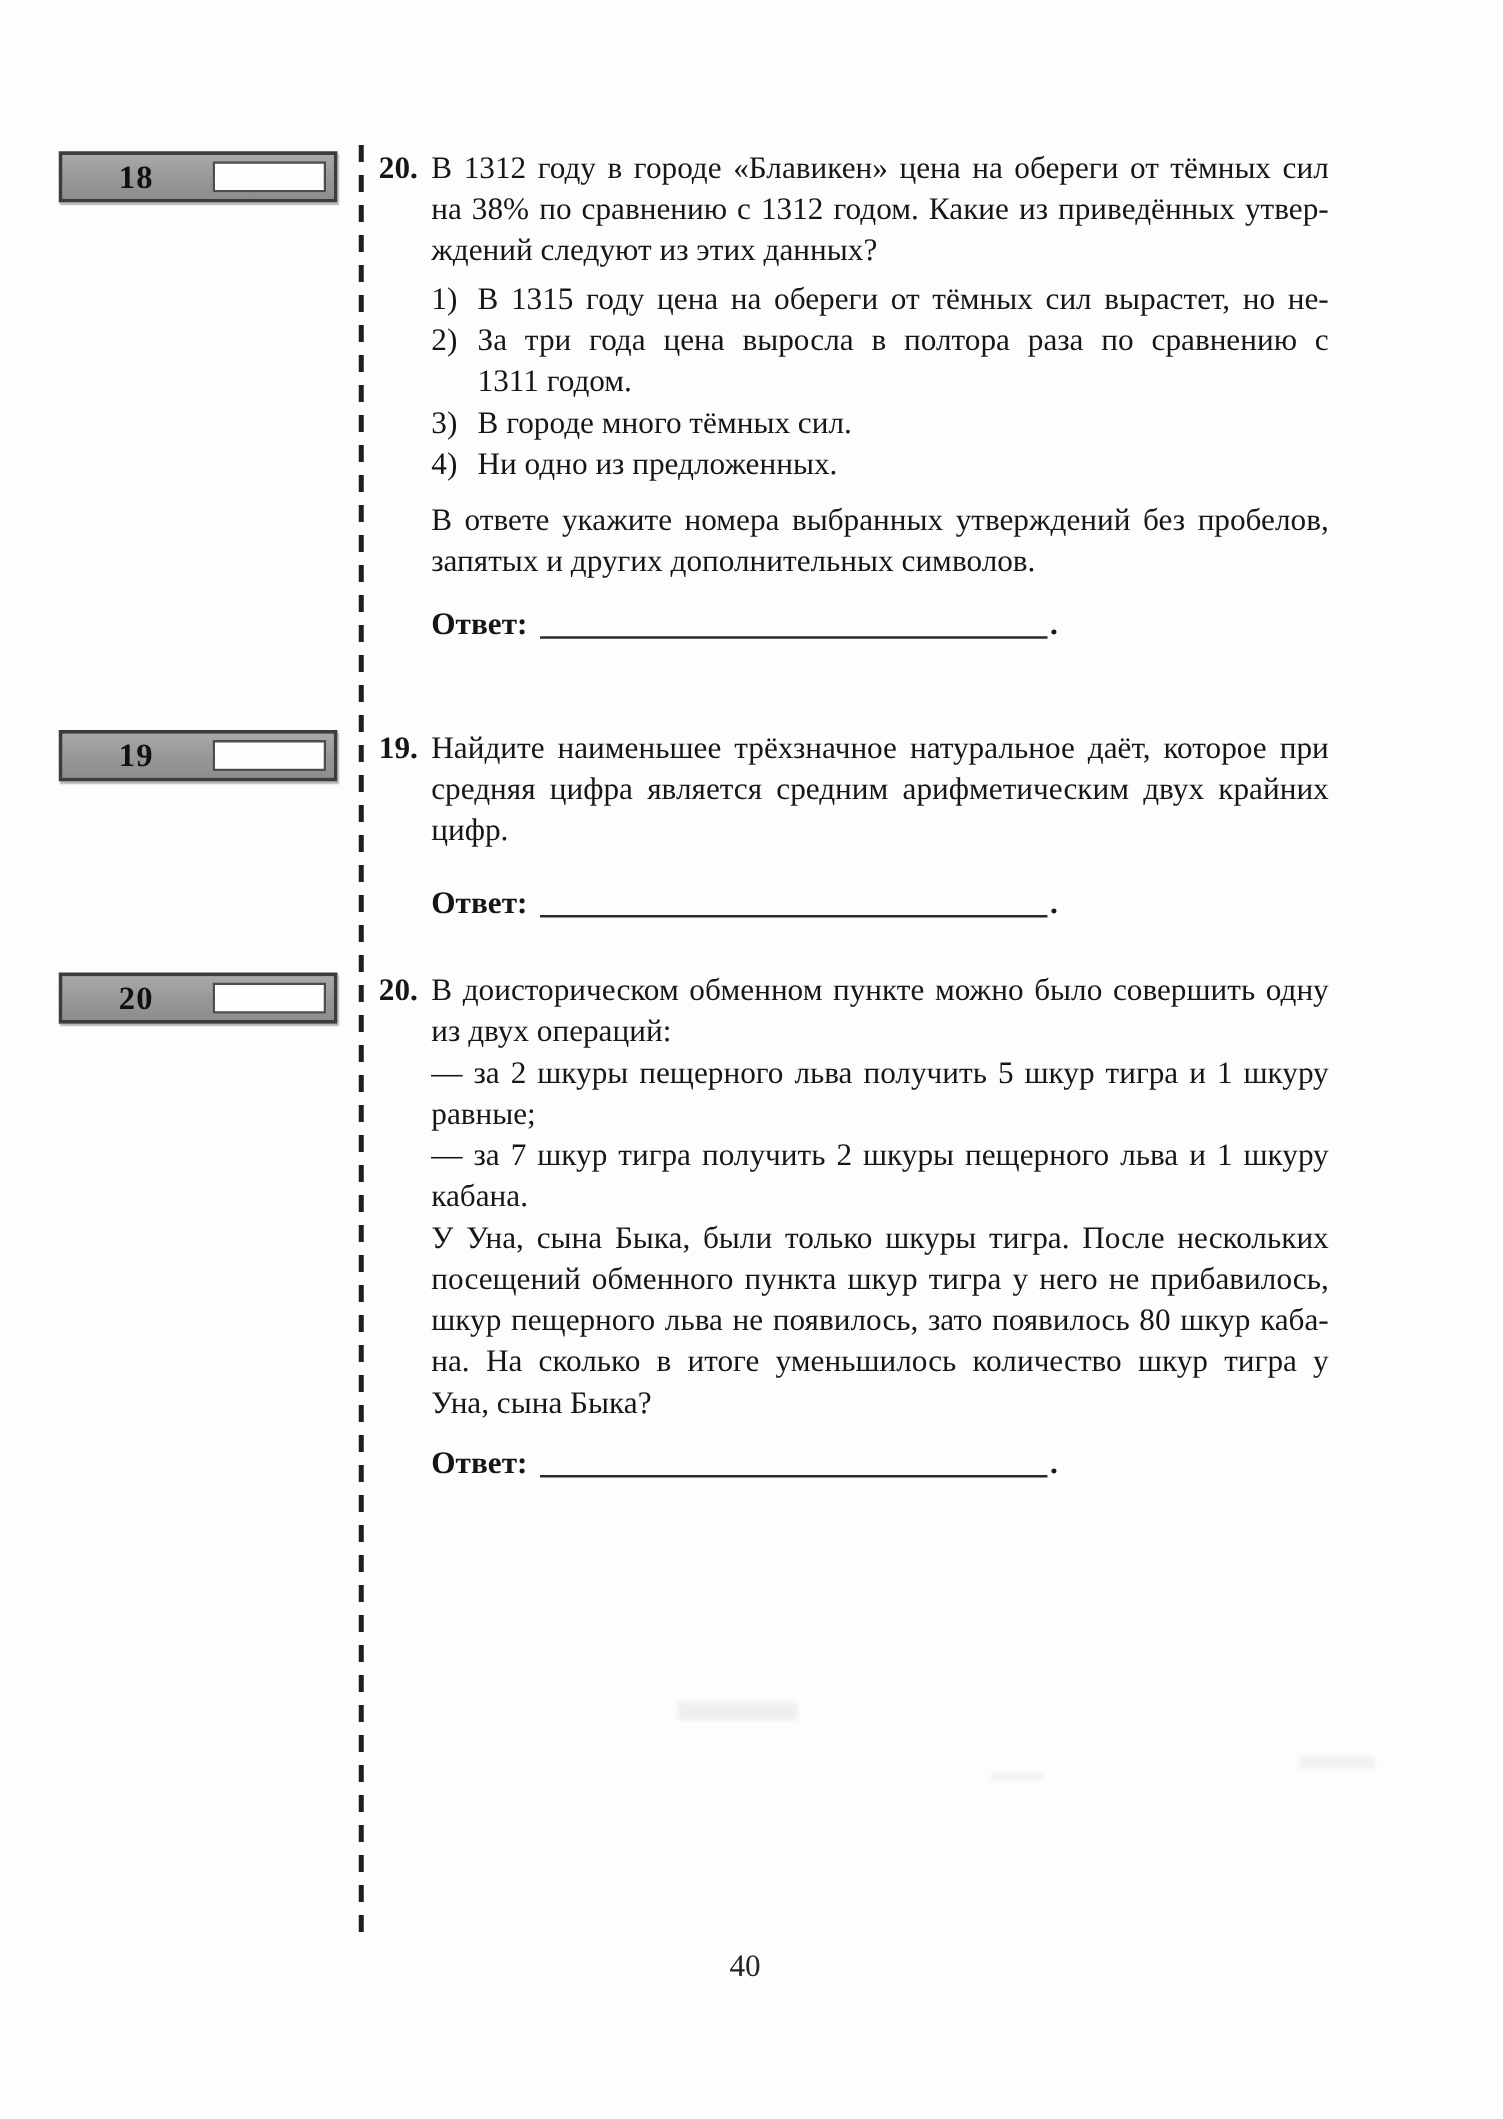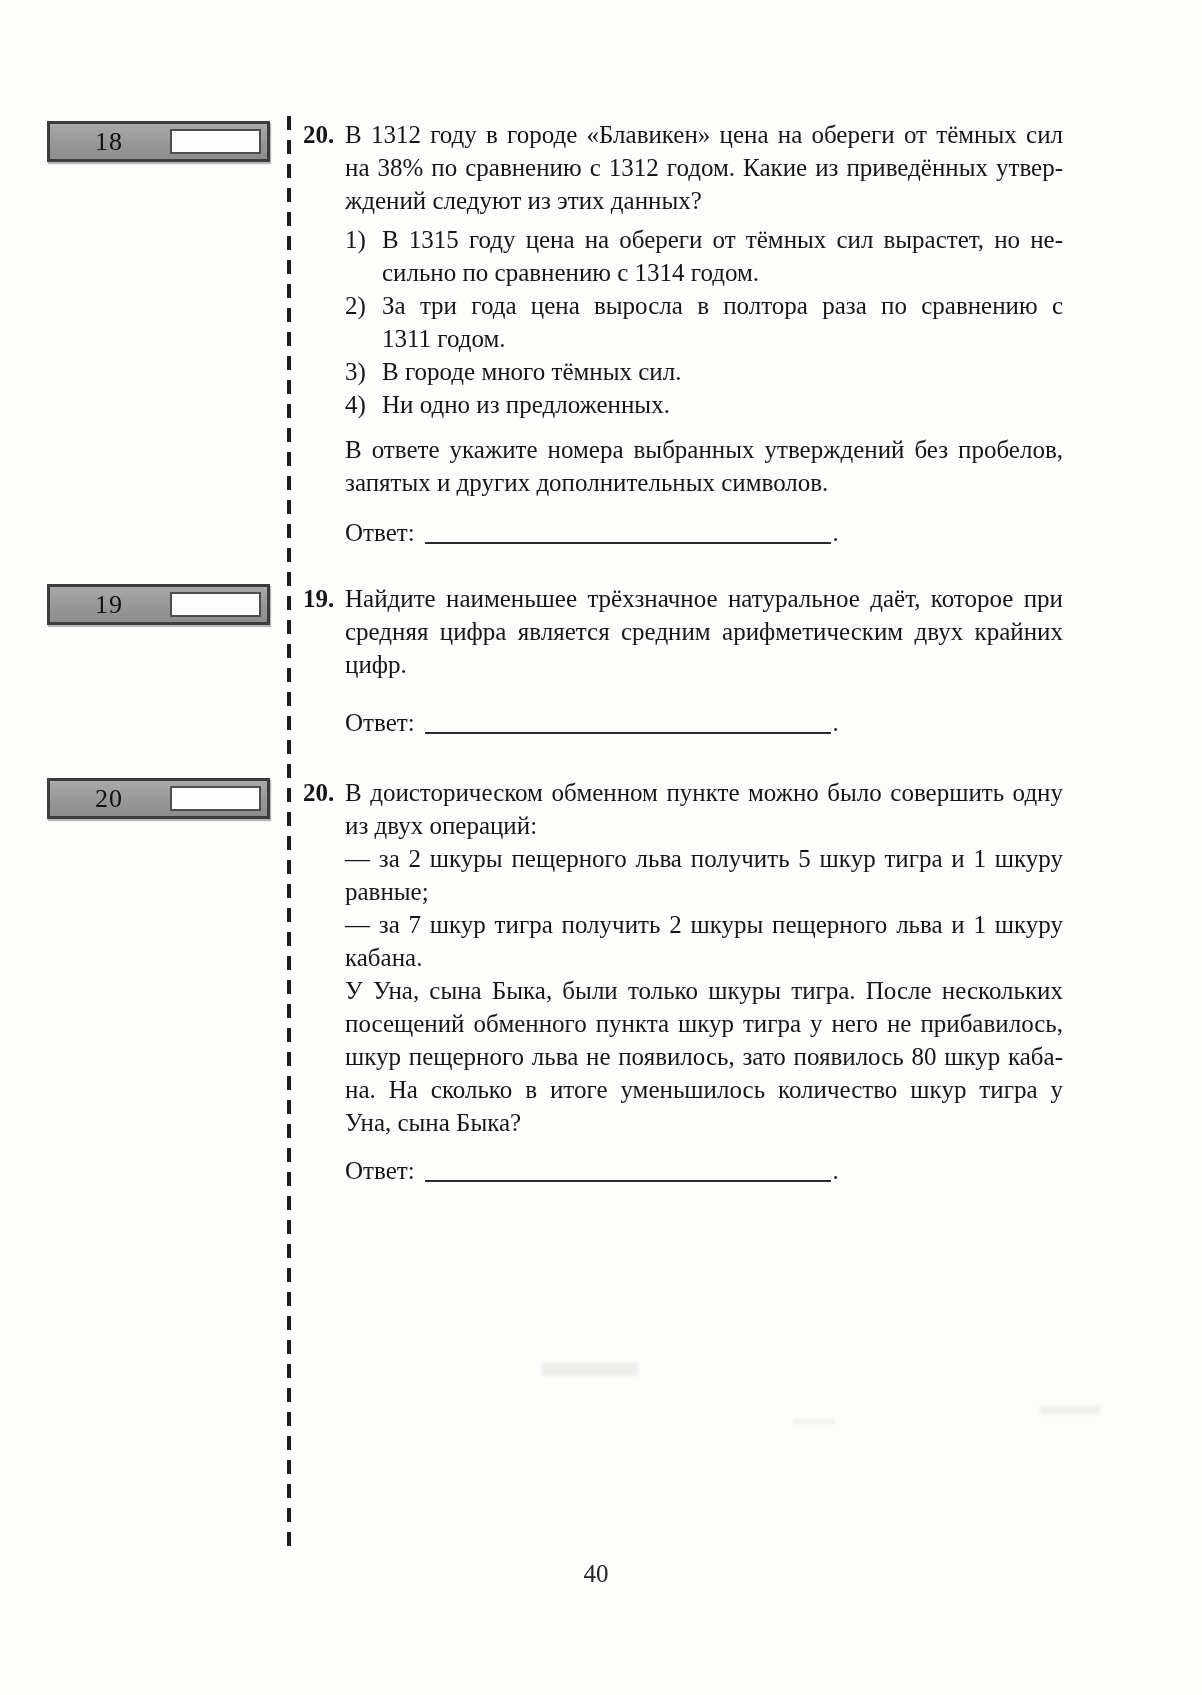--- a/index.html
+++ b/index.html
@@ -14,21 +14,21 @@
   .mbox{
     position:absolute;left:47px;width:223px;height:41px;
     box-sizing:border-box;
     background:linear-gradient(180deg,#a9a9a9 0%,#979797 55%,#8d8d8d 100%);
     border:3px solid #3c3c3c;
     box-shadow:1px 2px 1px rgba(0,0,0,.28);
   }
   .mbox .num{
     position:absolute;left:0;top:0;width:118px;height:100%;
     display:flex;align-items:center;justify-content:center;
-    font-weight:normal;font-size:26px;color:#101010;
+    font-weight:bold;font-size:26px;color:#101010;
     letter-spacing:1px;
   }
   .mbox .field{
     position:absolute;top:5px;bottom:5px;left:120px;right:6px;
     background:#fefefe;border:2px solid #4d4d4d;
     box-sizing:border-box;
   }
   
   .divider{
     position:absolute;left:287px;top:116px;width:4px;height:1438px;
@@ -43,21 +43,21 @@
     font-weight:bold;font-size:25px;line-height:33px;
   }
   .ptext{margin-left:42px;width:718px;font-size:25px;}
   .line{height:33px;line-height:33px;}
   .j{text-align:justify;text-align-last:justify;}
   .choices{margin-top:6px;}
   .choice{display:flex;}
   .cmark{width:37px;flex:0 0 37px;font-size:25px;line-height:33px;}
   .clines{flex:1 1 auto;min-width:0;}
   .note{margin-top:12px;}
-  .answer-row{display:flex;align-items:flex-end;margin-top:16px;height:34px;}
+  .answer-row{display:flex;align-items:flex-end;margin-top:16px;height:34px;font-weight:bold;}
   .alabel{font-size:25px;line-height:33px;}
   .aline{
     width:406px;margin-left:10px;margin-bottom:5px;
     border-bottom:2px solid #2a2a2a;height:24px;
   }
   .adot{font-size:25px;line-height:33px;margin-left:2px;}
   
   .pageno{
     position:absolute;top:1560px;left:0;width:1136px;
     text-align:center;font-size:25px;color:#242424;margin-left:28px;
@@ -91,21 +91,20 @@
   <div class="ptext">
     <div class="line j">В 1312 году в городе «Блавикен» цена на обереги от тёмных сил</div>
     <div class="line j">на 38% по сравнению с 1312 годом. Какие из приведённых утвер-</div>
     <div class="line">ждений следуют из этих данных?</div>
 
     <div class="choices">
       <div class="choice">
         <div class="cmark">1)</div>
         <div class="clines">
           <div class="line j">В 1315 году цена на обереги от тёмных сил вырастет, но не-</div>
-          <div class="line">сильно по сравнению с 1314 годом.</div>
         </div>
       </div>
       <div class="choice">
         <div class="cmark">2)</div>
         <div class="clines">
           <div class="line j">За три года цена выросла в полтора раза по сравнению с</div>
           <div class="line">1311 годом.</div>
         </div>
       </div>
       <div class="choice">

